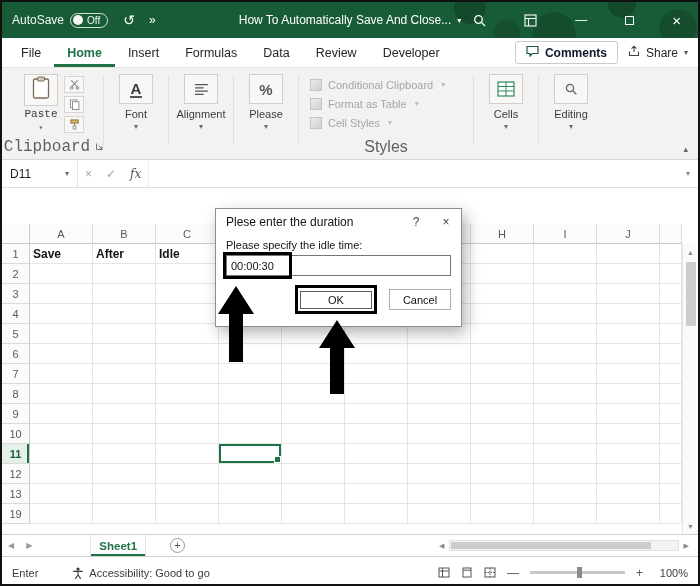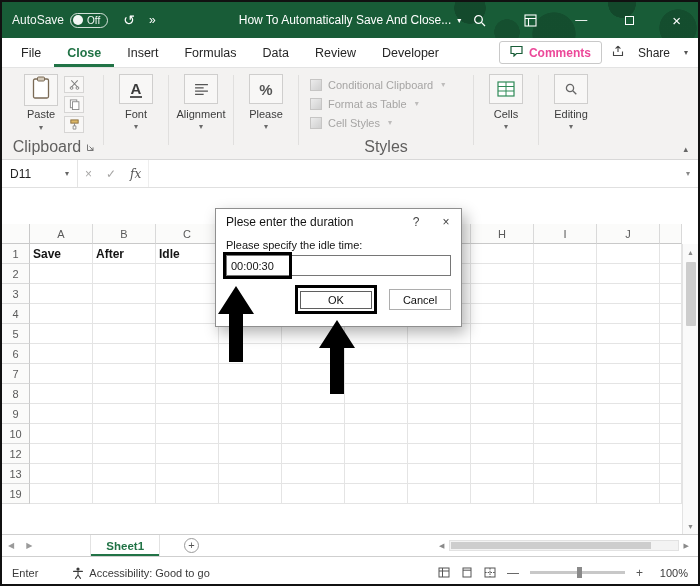--- a/index.html
+++ b/index.html
@@ -33,32 +33,32 @@
   .maxbox { width:9px; height:9px; border:1px solid #fff; display:inline-block; }
   .tb-close { font-size:15px; }
 
   
   .tabs { height:30px; display:flex; align-items:stretch; background:#fff;
     border-bottom:1px solid #e3e3e3; font-size:12.5px; color:#262626; padding-left:6px; }
   .tab { padding:0 13px; display:flex; align-items:center; cursor:default; }
   .tab.active { color:#217346; font-weight:700; box-shadow:inset 0 -3px 0 #217346; }
   .tabs-right { margin-left:auto; display:flex; align-items:center; gap:10px; padding-right:10px; }
   .comments-btn { display:flex; align-items:center; gap:6px; border:1px solid #c9c9c9;
-    border-radius:3px; padding:3px 10px; color:#ec4899; font-weight:700; font-size:12px; }
-  .share-btn { display:flex; align-items:center; gap:14px; color:#262626; font-size:12px; }
+    border-radius:3px; padding:3px 10px; color:#0f172a; font-weight:700; font-size:12px; }
+  .share-btn { display:flex; align-items:center; gap:6px; color:#262626; font-size:12px; }
   .share-btn .chev { font-size:8px; color:#555; }
 
   
   .ribbon { height:92px; background:#f3f2f1; border-bottom:1px solid #d8d8d8; display:flex;
     padding:5px 6px 0 6px; position:relative; color:#444; }
   .gsep { width:1px; background:#e0dfde; margin:2px 3px 14px 3px; }
   .group { position:relative; display:flex; flex-direction:column; align-items:center; }
   .gfoot { position:absolute; bottom:3px; left:0; right:0; display:flex; justify-content:center;
     align-items:center; gap:5px; font-size:16px; color:#605f5e; }
-  .clip { width:92px; }
+  .clip { width:92px;font-family:Liberation Mono, monospace; }
   .clip-top { display:flex; gap:6px; margin-top:1px; }
   .paste-col { display:flex; flex-direction:column; align-items:center; }
   .paste-big { width:34px; height:32px; border:1px solid #cfcecd; display:flex;
     align-items:center; justify-content:center; background:#f8f7f6; }
   .paste-label { display:flex; flex-direction:column; align-items:center; font-size:11px;
     color:#3c3c3c; margin-top:3px; line-height:11px; gap:2px; }
   .small-col { display:flex; flex-direction:column; gap:3px; margin-top:2px; }
   .sbtn { width:20px; height:17px; border:1px solid #d6d5d4; display:flex; align-items:center;
     justify-content:center; background:#f8f7f6; }
   .chev { font-size:8px; color:#6a6a6a; }
@@ -139,21 +139,21 @@
   .dbtn-cancel { width:62px; height:21px; border:1px solid #adadad; background:#fff; font-size:11px;
     color:#111; font-family:"Liberation Sans", sans-serif; }
 
   
   .arrows { position:absolute; left:0; top:0; z-index:30; pointer-events:none; }
 
   
   .sheetbar { height:22px; display:flex; align-items:center; background:#fff;
     border-top:1px solid #cfcfcf; font-size:11px; position:relative; }
   .nav { color:#9a9a9a; font-size:8px; padding:0 6px; }
-  .sheettab { margin-left:52px; padding:0 15px; height:100%; display:flex; align-items:center;
+  .sheettab { margin-left:52px; padding:0 8px; height:100%; display:flex; align-items:center;
     color:#217346; font-weight:700; font-size:11.5px; background:#fff;
     border-right:1px solid #e2e2e2; border-left:1px solid #e2e2e2;
     box-shadow:inset 0 -2px 0 #217346; }
   .addsheet { margin-left:24px; width:15px; height:15px; border:1px solid #9a9a9a; border-radius:50%;
     display:flex; align-items:center; justify-content:center; font-size:11px; color:#555; line-height:1; }
   .hscroll { margin-left:auto; margin-right:4px; display:flex; align-items:center; width:260px; }
   .hs-btn { font-size:7px; color:#8a8a8a; padding:0 5px; }
   .hs-track { flex:1; height:11px; background:#f3f3f3; border:1px solid #e2e2e2; position:relative; }
   .hs-thumb { position:absolute; left:1px; top:1px; bottom:1px; width:88%; background:#cdcdcd; }
 
@@ -203,21 +203,21 @@
       <span class="tb-btn">—</span>
       <span class="tb-btn">
           <span class="maxbox"></span>
         </span>
       <span class="tb-btn tb-close">×</span>
     </div>
   </div>
 
   <div class="tabs">
     <span class="tab">File</span>
-    <span class="tab active">Close</span>
+    <span class="tab active">Home</span>
     <span class="tab">Insert</span>
     <span class="tab">Formulas</span>
     <span class="tab">Data</span>
     <span class="tab">Review</span>
     <span class="tab">Developer</span>
     <div class="tabs-right">
       <div class="comments-btn">
         <span>
           <svg width="13" height="12" viewBox="0 0 13 12">
               <path d="M1 1.5 H12 V8.5 H6.5 L4 11 V8.5 H1 Z" fill="none" stroke="#185c37" stroke-width="1.2"></path>
@@ -535,20 +535,34 @@
           <div class="cell"></div>
           <div class="cell"></div>
           <div class="cell"></div>
           <div class="cell"></div>
           <div class="cell"></div>
           <div class="cell"></div>
           <div class="cell"></div>
           <div class="cell fill"></div>
         </div>
         <div class="grow">
+          <div class="rh sel-h">11</div>
+          <div class="cell"></div>
+          <div class="cell"></div>
+          <div class="cell"></div>
+          <div class="cell sel"></div>
+          <div class="cell"></div>
+          <div class="cell"></div>
+          <div class="cell"></div>
+          <div class="cell"></div>
+          <div class="cell"></div>
+          <div class="cell"></div>
+          <div class="cell fill"></div>
+        </div>
+        <div class="grow">
           <div class="rh">12</div>
           <div class="cell"></div>
           <div class="cell"></div>
           <div class="cell"></div>
           <div class="cell"></div>
           <div class="cell"></div>
           <div class="cell"></div>
           <div class="cell"></div>
           <div class="cell"></div>
           <div class="cell"></div>

